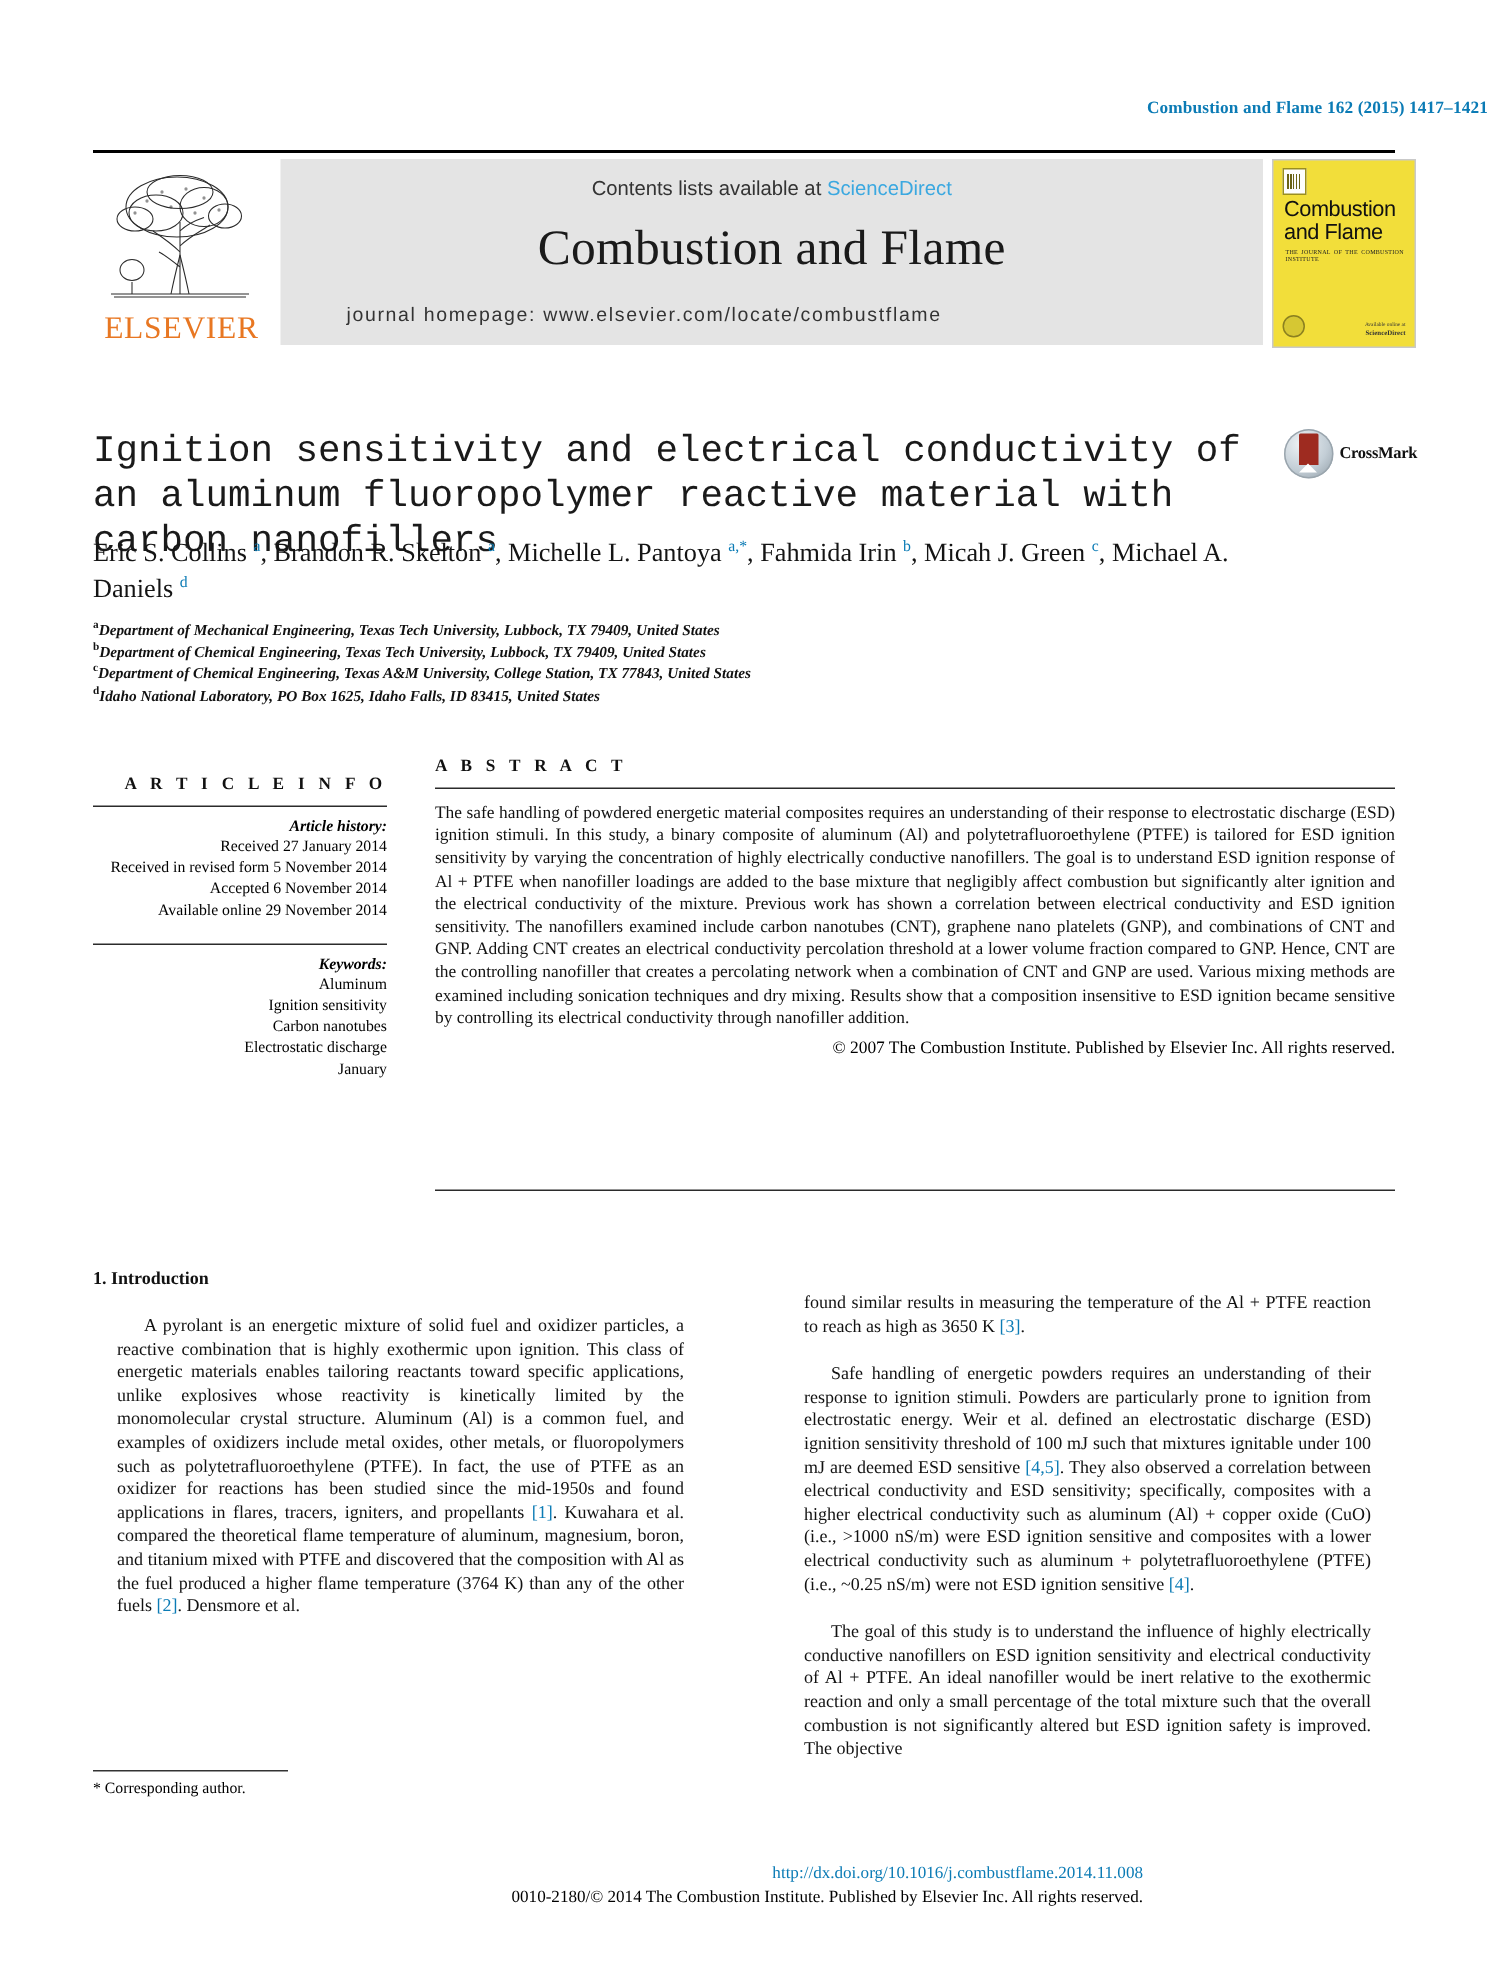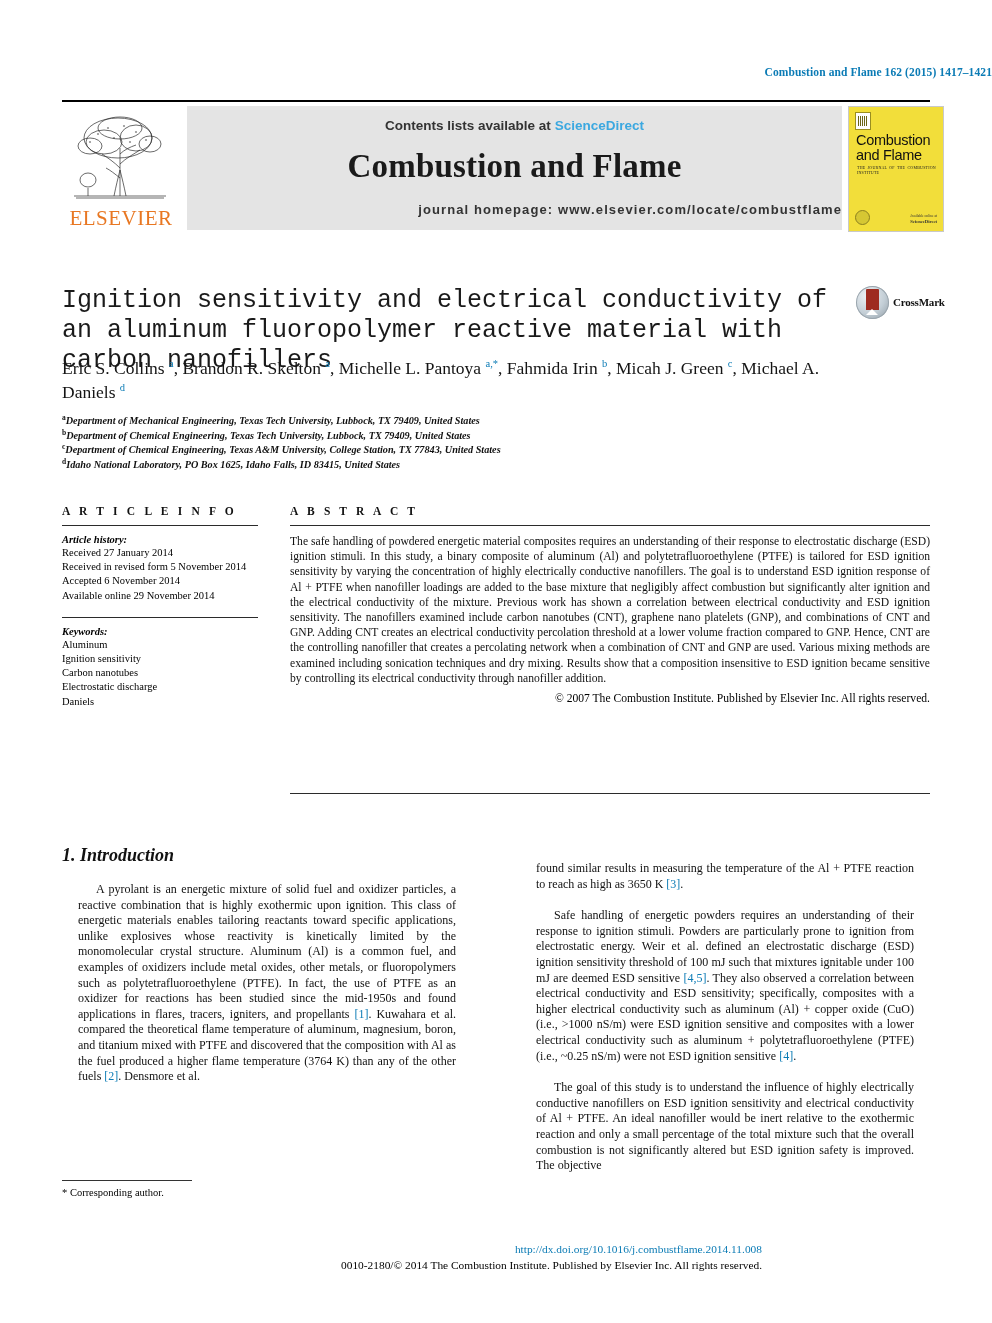--- a/index.html
+++ b/index.html
@@ -71,21 +71,20 @@
     font-size: 21px;
     letter-spacing: 0.5px;
     color: #e87722;
   }
   .sd-box {
     position: absolute;
     left: 125px; top: 6px;
     width: 655px;
     height: 124px;
     background: #e4e4e4;
-    font-weight: bold;
   }
   .sd-contents {
     position: absolute;
     left: 0; top: 12px;
     width: 655px;
     text-align: center;
     font-family: "Liberation Sans", sans-serif;
     font-size: 13.5px;
     color: #333;
   }
@@ -99,25 +98,26 @@
     text-align: center;
     font-family: "Liberation Serif", serif;
     font-size: 33px;
     color: #1a1a1a;
     letter-spacing: 0.2px;
   }
   .journal-home {
     position: absolute;
     left: 0; top: 96px;
     width: 655px;
-    text-align: right;
+    text-align: left;
     font-family: "Liberation Sans", sans-serif;
     font-size: 13px;
     letter-spacing: 1.1px;
     color: #333;
+    padding-left: 44px;
   }
   .cover-thumb {
     position: absolute;
     left: 786px; top: 6px;
     width: 94px;
     height: 124px;
     background: #f2de3a;
     border: 1px solid #c9c9c9;
     overflow: hidden;
   }
@@ -260,22 +260,23 @@
 
   
   .info-abstract {
     position: absolute;
     left: 62px; top: 505px;
     width: 868px;
     height: 300px;
   }
   .col-info {
     position: absolute;
-    left: 0; top: 0;
+    left: 0; top: 12px;
     width: 196px;
+    text-align: right;
   }
   .col-abs {
     position: absolute;
     left: 228px; top: 0;
     width: 640px;
   }
   .section-kicker {
     font-family: "Liberation Serif", serif;
     font-size: 11.5px;
     font-weight: bold;
@@ -331,25 +332,24 @@
   }
   .bcol {
     position: absolute;
     top: 0;
     width: 410px;
   }
   .bcol.left { left: 0; }
   .bcol.right { left: 458px; }
   .sec-title {
     font-family: "Liberation Serif", serif;
-    font-size: 18px;
+    font-size: 12px;
     font-weight: bold;
     margin: 0 0 12px 0;
     color: #111;
-    font-style: italic;
   }
   .btext {
     font-size: 12px;
     line-height: 15.6px;
     text-align: justify;
     text-indent: 18px;
     margin: 16px;
     color: #111;
   }
   .btext.cont { text-indent: 0; }
@@ -474,21 +474,21 @@
       <div class="meta-line">Received 27 January 2014</div>
       <div class="meta-line">Received in revised form 5 November 2014</div>
       <div class="meta-line">Accepted 6 November 2014</div>
       <div class="meta-line">Available online 29 November 2014</div>
       <div class="hr-thin-wide"></div>
       <div class="meta-head">Keywords:</div>
       <div class="meta-line">Aluminum</div>
       <div class="meta-line">Ignition sensitivity</div>
       <div class="meta-line">Carbon nanotubes</div>
       <div class="meta-line">Electrostatic discharge</div>
-      <div class="meta-line">Daniels</div>
+      <div class="meta-line">January</div>
     </div>
 
     <div class="col-abs">
       <div class="section-kicker">A B S T R A C T</div>
       <div class="hr-thin"></div>
       <div class="abs-text">The safe handling of powdered energetic material composites requires an understanding of their response to electrostatic discharge (ESD) ignition stimuli. In this study, a binary composite of aluminum (Al) and polytetrafluoroethylene (PTFE) is tailored for ESD ignition sensitivity by varying the concentration of highly electrically conductive nanofillers. The goal is to understand ESD ignition response of Al + PTFE when nanofiller loadings are added to the base mixture that negligibly affect combustion but significantly alter ignition and the electrical conductivity of the mixture. Previous work has shown a correlation between electrical conductivity and ESD ignition sensitivity. The nanofillers examined include carbon nanotubes (CNT), graphene nano platelets (GNP), and combinations of CNT and GNP. Adding CNT creates an electrical conductivity percolation threshold at a lower volume fraction compared to GNP. Hence, CNT are the controlling nanofiller that creates a percolating network when a combination of CNT and GNP are used. Various mixing methods are examined including sonication techniques and dry mixing. Results show that a composition insensitive to ESD ignition became sensitive by controlling its electrical conductivity through nanofiller addition.</div>
       <div class="abs-copy">© 2007 The Combustion Institute. Published by Elsevier Inc. All rights reserved.</div>
     </div>
 
     <div class="abs-rule-bottom"></div>

